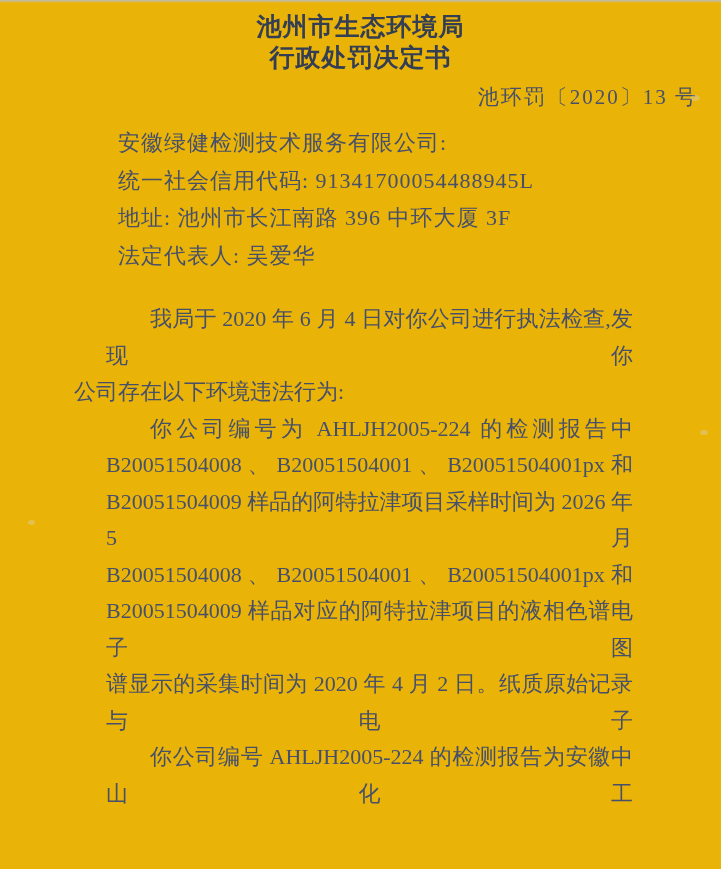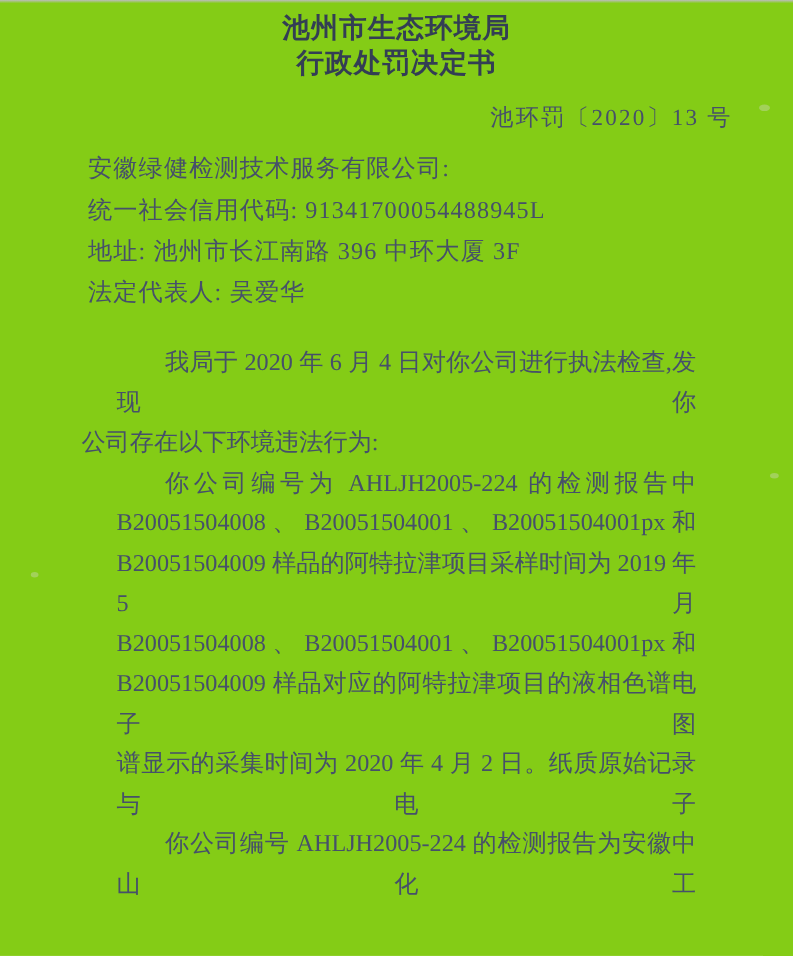--- a/index.html
+++ b/index.html
@@ -5,21 +5,21 @@
   html, body {
     margin: 0;
     padding: 0;
     background: #e8e8e8;
   }
   .page {
     position: relative;
     width: 721px;
     height: 869px;
     margin: 0 auto;
-    background: #84cc16;
+    background: #eab308;
     overflow: hidden;
     font-family: "Liberation Serif", "DejaVu Serif", serif;
     color: #465062;
   }
   .scan-top-edge {
     position: absolute;
     top: 0; left: 0; right: 0;
     height: 3px;
     background: linear-gradient(to bottom, #bdbdbd, rgba(255,255,255,0));
   }
@@ -35,31 +35,31 @@
     text-align: center;
   }
   .title-line {
     font-size: 25px;
     line-height: 31px;
     font-weight: bold;
     color: #333e54;
     letter-spacing: 1px;
   }
   .doc-number {
-    margin-top: 22px;
-    padding-right: 55px;
+    margin-top: 12px;
+    padding-right: 23px;
     text-align: right;
     font-size: 21px;
     line-height: 24px;
     color: #46506a;
     letter-spacing: 2px;
   }
   .recipient-block {
     margin-top: 15px;
-    padding-left: 80px;
+    padding-left: 118px;
     padding-right: 60px;
     font-size: 22px;
     line-height: 37.5px;
     color: #46506a;
     letter-spacing: 1px;
   }
   .body-block {
     margin-top: 27px;
     padding-left: 74px;
     padding-right: 88px;
@@ -100,20 +100,20 @@
     <div class="line">统一社会信用代码: 91341700054488945L</div>
     <div class="line">地址: 池州市长江南路 396 中环大厦 3F</div>
     <div class="line">法定代表人: 吴爱华</div>
   </div>
 
   <div class="body-block">
     <div class="line indent fill">我局于 2020 年 6 月 4 日对你公司进行执法检查,发现你</div>
     <div class="line">公司存在以下环境违法行为:</div>
     <div class="line indent fill">你公司编号为 AHLJH2005-224 的检测报告中</div>
     <div class="line fill">B20051504008 、 B20051504001 、 B20051504001px 和</div>
-    <div class="line fill">B20051504009 样品的阿特拉津项目采样时间为 2019 年 5 月</div>
+    <div class="line fill">B20051504009 样品的阿特拉津项目采样时间为 2026 年 5 月</div>
     <div class="line fill">B20051504008 、 B20051504001 、 B20051504001px 和</div>
     <div class="line fill">B20051504009 样品对应的阿特拉津项目的液相色谱电子图</div>
     <div class="line fill">谱显示的采集时间为 2020 年 4 月 2 日。纸质原始记录与电子</div>
     <div class="line indent fill">你公司编号 AHLJH2005-224 的检测报告为安徽中山化工</div>
 
   </div>
 </div>
 
 </body></html>

